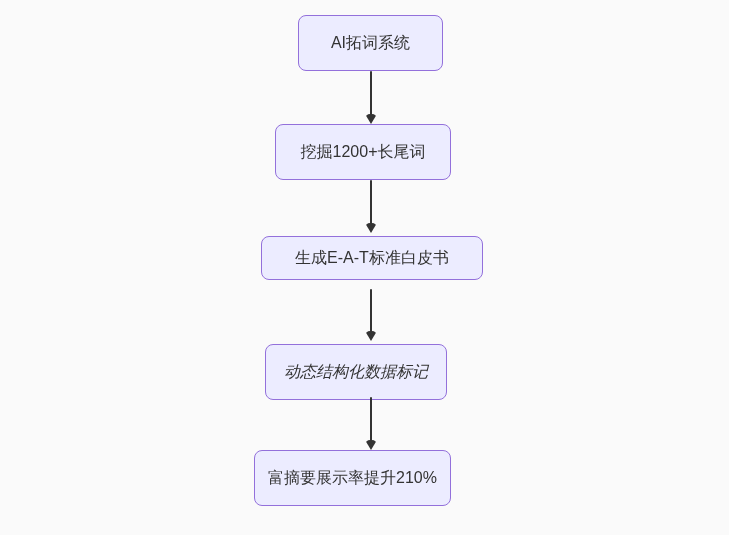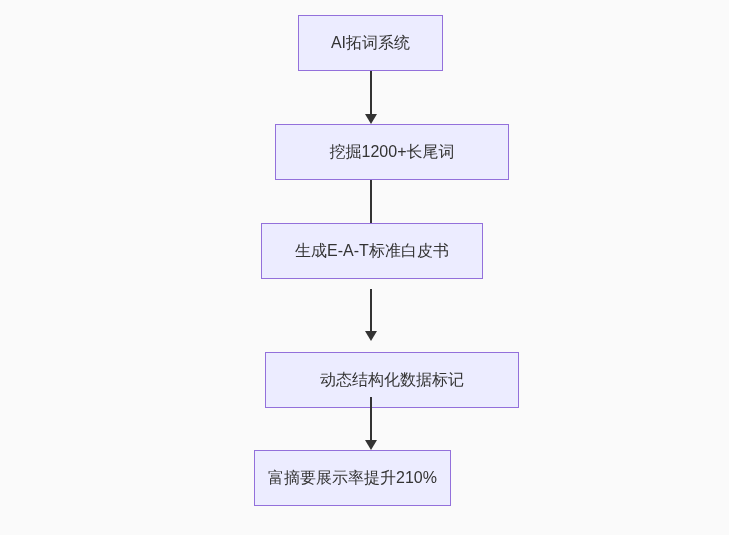--- a/index.html
+++ b/index.html
@@ -2,21 +2,21 @@
 <html style="--canvas-bg: #fafafa; --node-fill: #ececff; --node-border: #9370db; --node-text: #333333; --arrow: #333333;"><head>
 <meta charset="utf-8">
 <style>
   :root {
     --canvas-bg: #fafafa;
     --node-fill: #ececff;
     --node-border: #9370db;
     --node-text: #333333;
     --arrow: #333333;
   }
-  * { box-sizing: border-box; margin: 0; padding: 0; }
+  * { box-sizing: border-box; margin: 0; padding: 0; border-radius: 8px; }
   html, body {
     width: 729px;
     height: 535px;
     overflow: hidden;
     background: var(--canvas-bg);
     font-family: "Liberation Sans", "DejaVu Sans", sans-serif;
   }
   .canvas {
     position: relative;
     width: 729px;
@@ -68,39 +68,39 @@
 
   <div class="node" style="left:298px; top:15px; width:145px; height:56px;">
     <span class="node-label">AI拓词系统</span>
   </div>
 
   <div class="edge" style="left:365px; top:71px; height:53px;">
     <div class="edge-line"></div>
     <div class="edge-head"></div>
   </div>
 
-  <div class="node" style="left:275px; top:124px; width:234px; height:56px;">
+  <div class="node" style="left:275px; top:124px; width:176px; height:56px;">
     <span class="node-label">挖掘1200+长尾词</span>
   </div>
 
   <div class="edge" style="left:365px; top:180px; height:53px;">
     <div class="edge-line"></div>
     <div class="edge-head"></div>
   </div>
 
-  <div class="node" style="left:261px; top:223px; width:222px; height:56px;">
+  <div class="node" style="left:261px; top:236px; width:222px; height:44px;">
     <span class="node-label">生成E-A-T标准白皮书</span>
   </div>
 
   <div class="edge" style="left:365px; top:289px; height:52px;">
     <div class="edge-line"></div>
     <div class="edge-head"></div>
   </div>
 
-  <div class="node" style="left:265px; top:352px; width:254px; height:56px;">
+  <div class="node" style="left:265px; top:344px; width:182px; height:56px;font-style:italic;">
     <span class="node-label">动态结构化数据标记</span>
   </div>
 
   <div class="edge" style="left:365px; top:397px; height:53px;">
     <div class="edge-line"></div>
     <div class="edge-head"></div>
   </div>
 
   <div class="node" style="left:254px; top:450px; width:197px; height:56px;">
     <span class="node-label">富摘要展示率提升210%</span>

